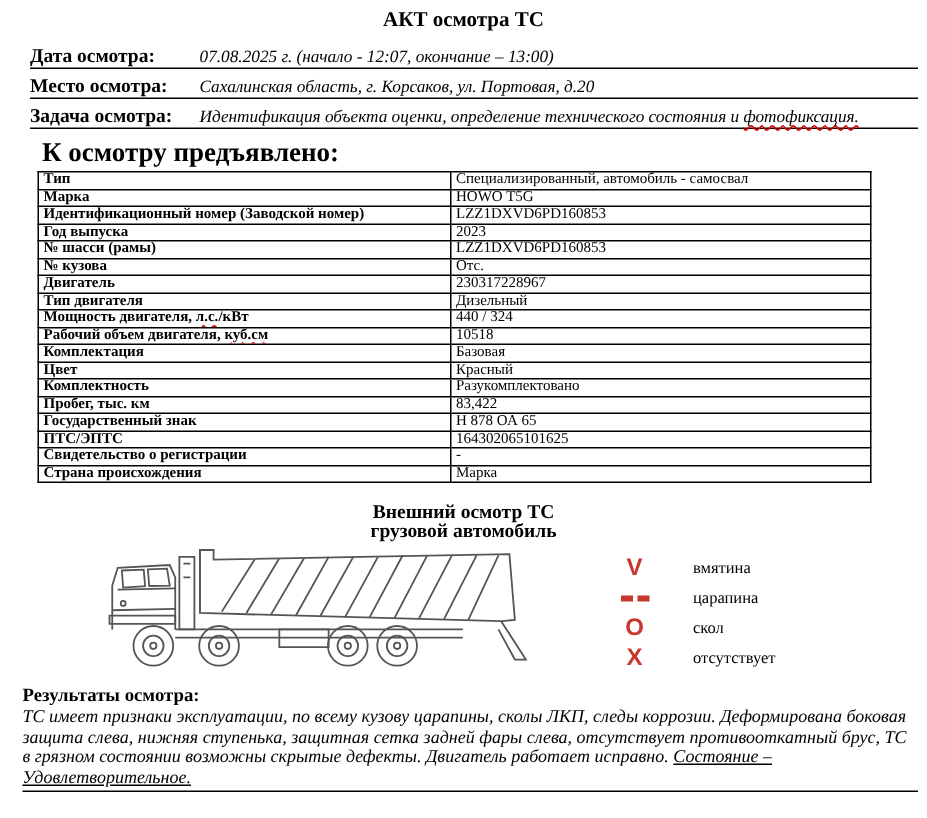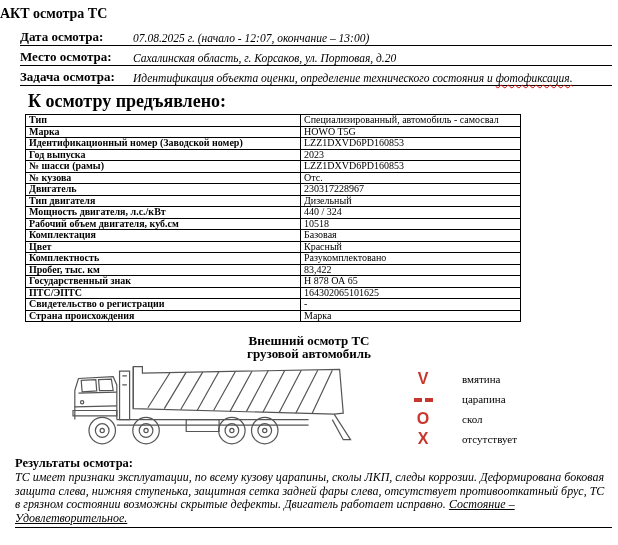--- a/index.html
+++ b/index.html
@@ -3,37 +3,37 @@
 <meta charset="utf-8">
 <style>
   html,body{margin:0;padding:0;}
   body{
     width:618px;height:545px;overflow:hidden;background:#ffffff;
     font-family:"Liberation Serif",serif;color:#000;
   }
   .page{width:618px;height:545px;position:relative;}
 
   .doc-title{
-    font-weight:bold;font-size:14px;padding-top:6px;
+    text-align:center;font-weight:bold;font-size:14px;padding-top:6px;
   }
 
   
   .meta{margin:5px 6px 0 20px;}
   .meta-row{
     display:flex;align-items:flex-end;border-bottom:1.8px solid #000;
     height:18px;margin-bottom:1px;
   }
   .meta-label{font-weight:bold;font-size:13px;width:113px;flex:none;}
   .meta-value{font-style:italic;font-size:11.5px;padding-bottom:1px;}
 
   .presented{font-weight:bold;font-size:18px;margin:5px 0 2px 28px;}
 
   
   table.veh{
-    border-collapse:collapse;margin-left:25px;width:496px;
+    border-collapse:collapse;margin-left:25px;width:556px;
     font-size:10px;table-layout:fixed;border-radius:11px;
   }
   table.veh td{
     border:1px solid #000;height:10.5px;line-height:10.5px;
     padding:0 3px;overflow:hidden;white-space:nowrap;
   }
   td.label-cell{font-weight:bold;width:268px;}
   td.value-cell{}
 
   .section-title{

